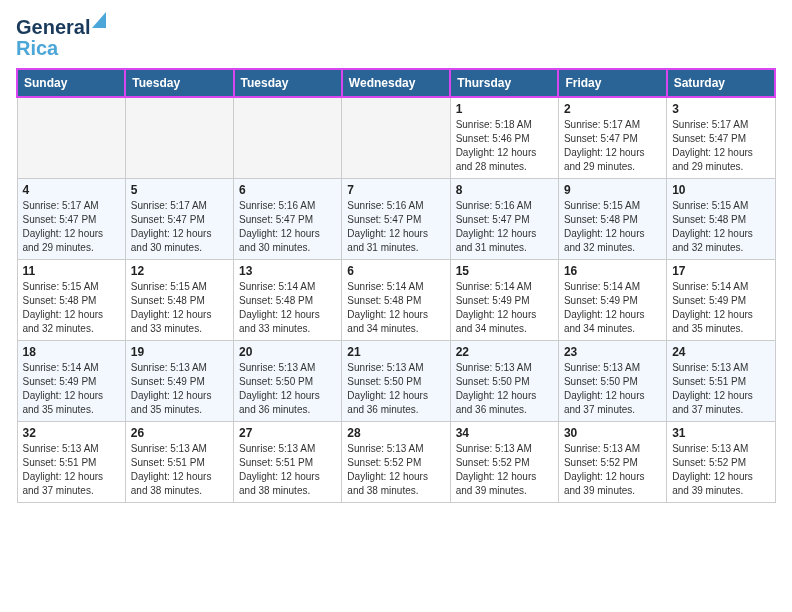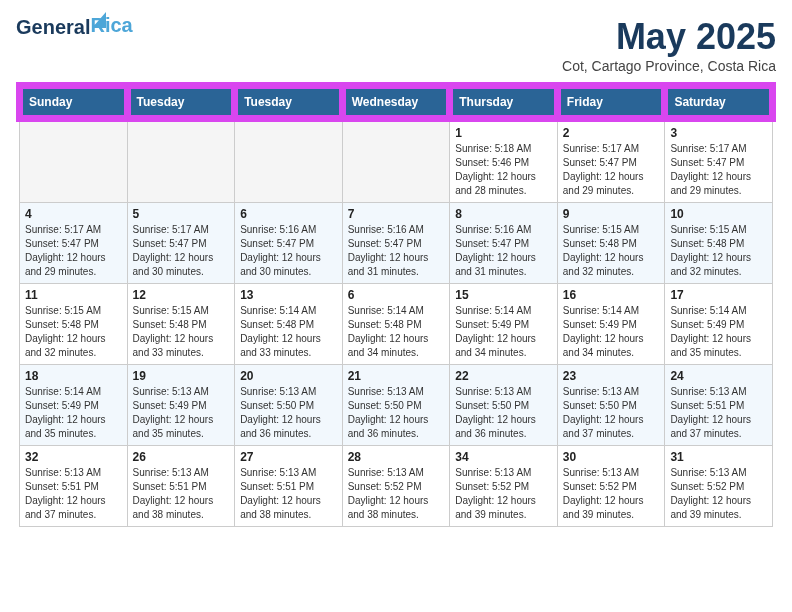--- a/index.html
+++ b/index.html
@@ -11,21 +11,21 @@
       padding: 16px;
     }
     .header {
       display: flex;
       justify-content: space-between;
       align-items: flex-start;
       margin-bottom: 8px;
     }
     .logo {
       display: flex;
-      flex-direction: row;
+      flex-direction: column;
       align-items: flex-start;
     }
     .title-block {
       text-align: right;
     }
     .month-title {
       font-size: 36px;
       font-weight: bold;
       color: #1a3a5c;
     }
@@ -37,21 +37,21 @@
       width: 100%;
       border-collapse: collapse;
       font-size: 10.5px;
     }
     thead tr th {
       background-color: #2a6496;
       color: #fff;
       text-align: left;
       padding: 6px 6px;
       font-size: 12px;
-      border: 7px solid #d946ef;
+      border: 2px solid #d946ef;
     }
     tbody tr td {
       border: 1px solid #ccc;
       vertical-align: top;
       padding: 4px 5px;
       width: calc(100% / 7);
       height: 80px;
     }
     tbody tr td.empty {
       background: #f9f9f9;
@@ -88,24 +88,20 @@
         <span style="font-size:20px;font-weight:bold;color:#1a3a5c;">General</span>
         <svg width="18" height="18" viewBox="0 0 18 18" style="position:absolute;top:-4px;right:-16px;">
           <polygon points="4,16 18,0 18,16" fill="#4da6d8"></polygon>
         </svg>
       </div>
     </div>
     <div style="margin-top:-2px;">
       <span style="font-size:20px;font-weight:bold;color:#4da6d8;">Rica</span>
     </div>
   </div>
-  <div class="title-block">
-    <div class="month-title">May 2025</div>
-    <div class="subtitle">Cot, Cartago Province, Costa Rica</div>
-  </div>
 </div>
 
 <table>
   <thead>
     <tr>
     <th>Sunday</th>
         <th>Tuesday</th>
         <th>Tuesday</th>
         <th>Wednesday</th>
         <th>Thursday</th>

